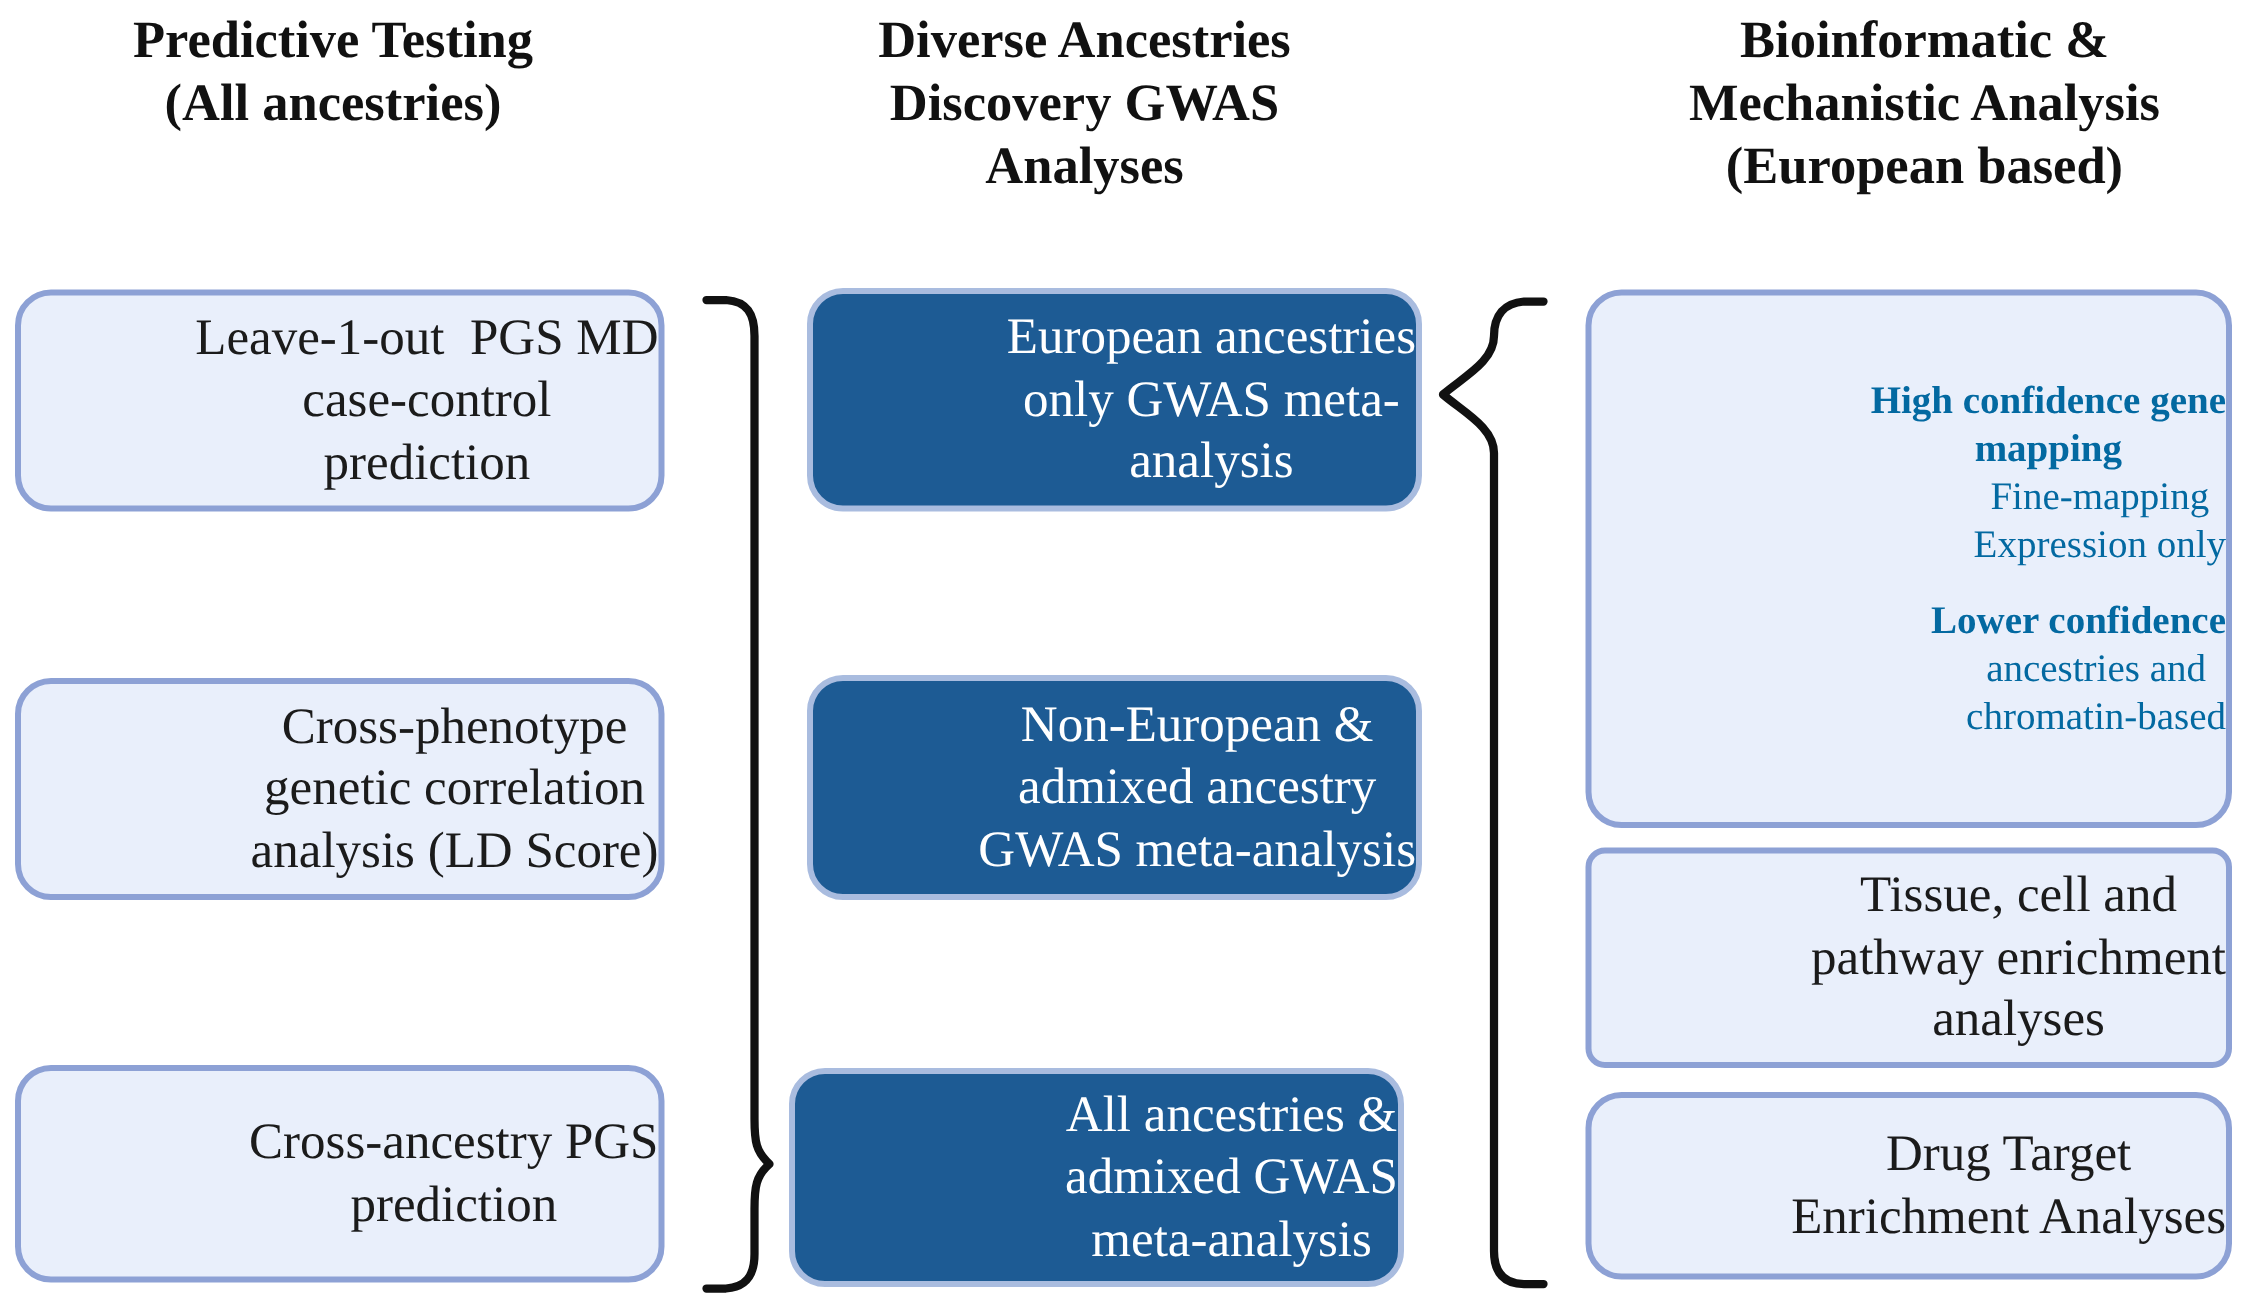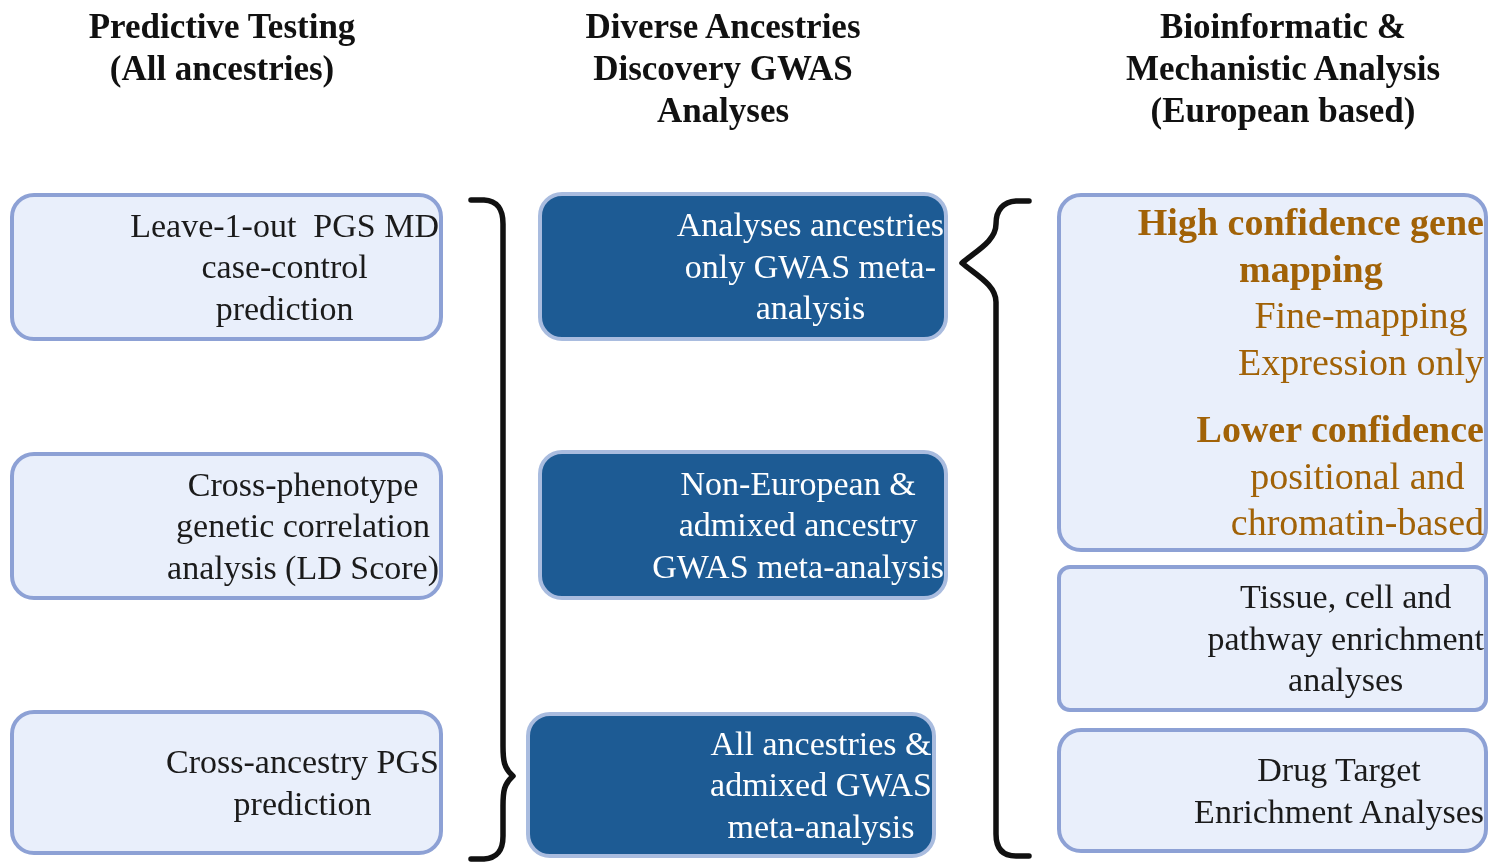--- a/index.html
+++ b/index.html
@@ -32,21 +32,21 @@
     text-align:center;
   }
   .box .box-text{
     font-size:34px;line-height:1.22;white-space:pre-wrap;color:#1b1b1b;
   }
   .box.dark{
     background:var(--dark-box-fill);
     border-color:var(--dark-box-border);
   }
   .box.dark .box-text{color:var(--dark-box-text);}
-  .seg{font-size:38px;line-height:1.23;white-space:pre-wrap;color:#a16207;}
+  .seg{font-size:26px;line-height:1.23;white-space:pre-wrap;color:#0369a1;}
   .seg.bold{font-weight:bold;}
   .seg.gap{margin-top:20px;}
   .braces{position:absolute;left:0;top:0;width:1500px;height:865px;pointer-events:none;}
   .braces path{fill:none;stroke:var(--brace-stroke);stroke-width:5.5;stroke-linecap:round;stroke-linejoin:round;}
 </style>
 </head>
 <body>
 
 <div class="canvas">
 
@@ -77,42 +77,42 @@
     <div class="box-text">Cross-phenotype
 genetic correlation
 analysis (LD Score)</div>
   </div>
   <div class="box" style="left:10px;top:710px;width:433px;height:145px;">
     <div class="box-text">Cross-ancestry PGS
 prediction</div>
   </div>
 
   <div class="box dark" style="left:538px;top:192px;width:410px;height:149px;">
-    <div class="box-text">Analyses ancestries
+    <div class="box-text">European ancestries
 only GWAS meta-
 analysis</div>
   </div>
   <div class="box dark" style="left:538px;top:450px;width:410px;height:150px;">
     <div class="box-text">Non-European &amp;
 admixed ancestry
 GWAS meta-analysis</div>
   </div>
   <div class="box dark" style="left:526px;top:712px;width:410px;height:146px;">
     <div class="box-text">All ancestries &amp;
 admixed GWAS
 meta-analysis</div>
   </div>
 
   <div class="box" style="left:1057px;top:193px;width:431px;height:359px;">
     <div class="seg bold">High confidence gene
 mapping</div>
     <div class="seg">Fine-mapping
 Expression only</div>
     <div class="seg bold gap">Lower confidence</div>
-    <div class="seg">positional and
+    <div class="seg">ancestries and
 chromatin-based</div>
   </div>
   <div class="box" style="left:1057px;top:565px;width:431px;height:147px;border-radius:13px;">
     <div class="box-text">Tissue, cell and
 pathway enrichment
 analyses</div>
   </div>
   <div class="box" style="left:1057px;top:728px;width:431px;height:125px;">
     <div class="box-text">Drug Target
 Enrichment Analyses</div>

